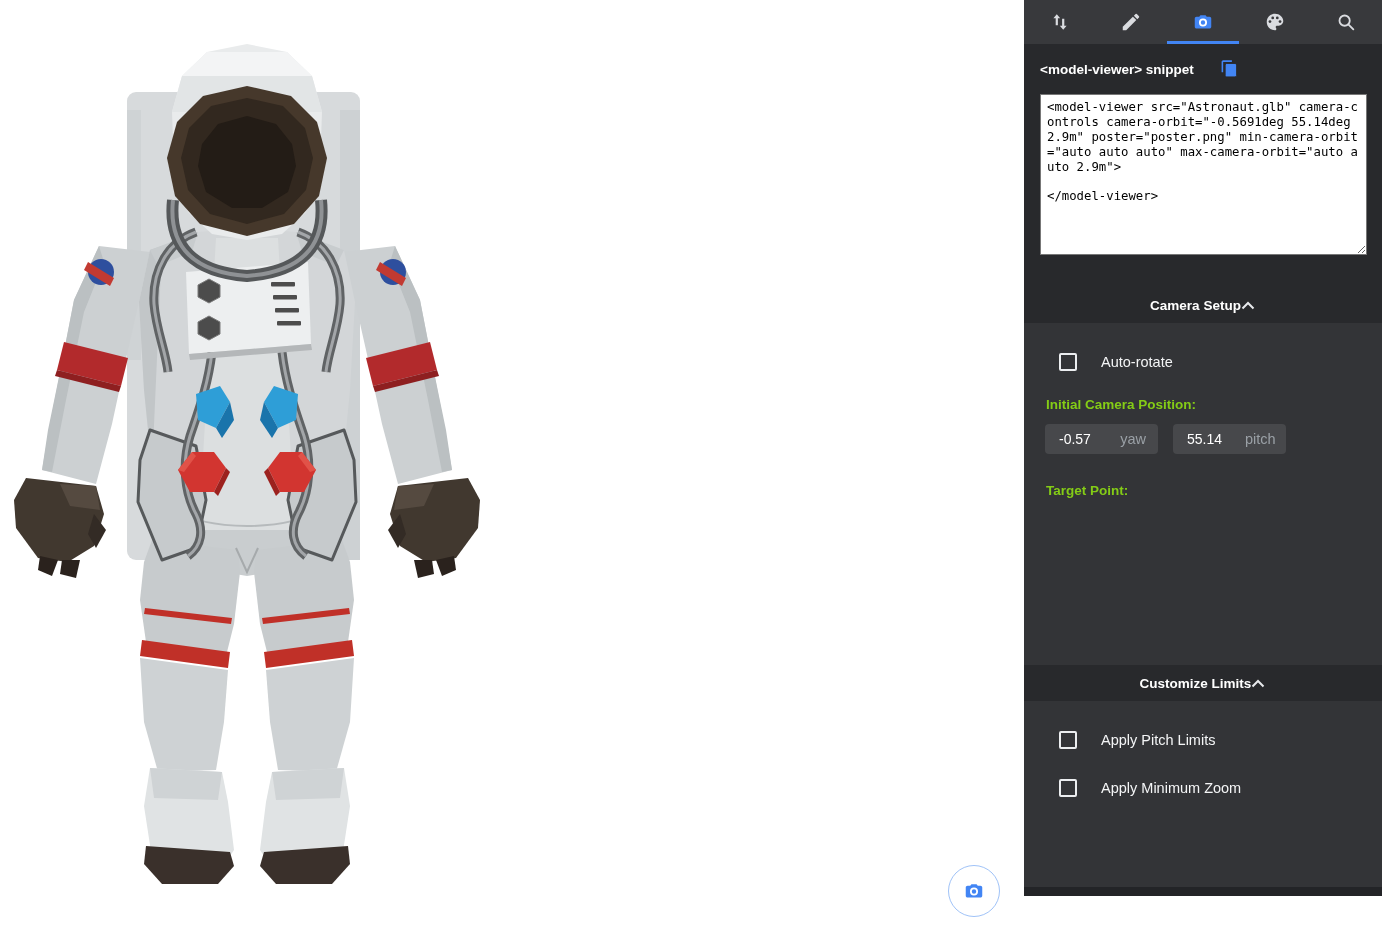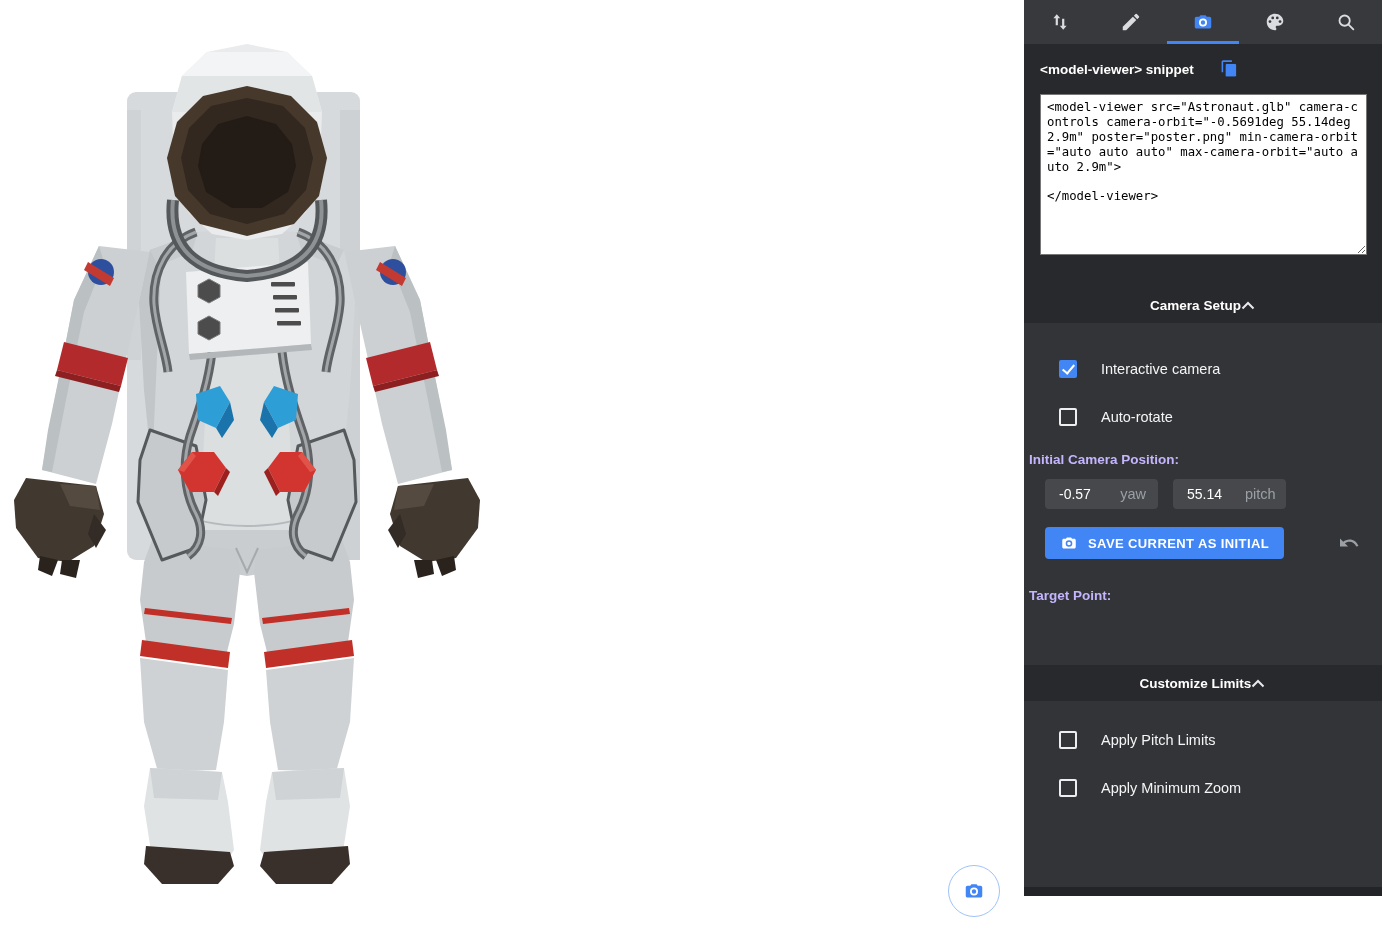--- a/index.html
+++ b/index.html
@@ -41,21 +41,21 @@
   .body-limits { height:186px; }
   .filler { flex:1; background:#232427; }
 
   .check-row { display:flex; align-items:center; margin-left:35px; height:18px; }
   .checkbox { width:18px; height:18px; border:2px solid #eceef0; border-radius:2px; flex:none; cursor:pointer; }
   .checkbox.checked { background:var(--accent,#4285f4); border-color:var(--accent,#4285f4); }
   .checkbox.checked::after { content:""; display:block; width:5px; height:10px;
       border:solid #fff; border-width:0 2px 2px 0; transform:rotate(40deg); margin:0 auto; }
   .check-label { font-size:14.5px; color:#f4f5f6; margin-left:24px; }
 
-  .field-label { font-size:13.5px; font-weight:bold; color:#c4b5fd; margin-left:5px; }
+  .field-label { font-size:13.5px; font-weight:bold; color:#84cc16; margin-left:22px; }
   .ibox-row { display:flex; margin-left:21px; }
   .ibox { height:30px; background:var(--input-bg,#47484b); border-radius:4px; display:flex;
           align-items:center; justify-content:space-between; padding:0 12px 0 14px; }
   .ibox input { background:transparent; border:none; outline:none; color:#fff; font-size:14px;
                 font-family:inherit; width:58px; }
   .suffix { color:#9aa0a6; font-size:14.5px; }
   .ibox.w113 { width:113px; margin-right:15px; }
   .ibox.w100 { width:100px; margin-right:10px; }
 
   .btn-row { display:flex; align-items:center; justify-content:space-between; margin:18px 22px 0 21px; }
@@ -236,56 +236,38 @@
     <div class="sec-head">
       <span class="sec-title">Camera Setup</span>
       <span class="chev">
         <svg width="14" height="9" viewBox="0 0 14 9">
           <polyline points="1.5,7.5 7,2 12.5,7.5" fill="none" stroke="#e8eaed" stroke-width="2"></polyline>
         </svg>
       </span>
     </div>
 
     <div class="sec-body body-camera">
-      <div class="check-row" style="margin-top:37px;">
-        <span class="checkbox checked"></span>
-        <span class="check-label">Interactive camera</span>
-      </div>
       <div class="check-row" style="margin-top:30px;">
         <span class="checkbox"></span>
         <span class="check-label">Auto-rotate</span>
       </div>
 
       <div class="field-label" style="margin-top:26px;">Initial Camera Position:</div>
 
       <div class="ibox-row" style="margin-top:12px;">
         <div class="ibox w113">
           <input value="-0.57" style="">
           <span class="suffix">yaw</span>
         </div>
         <div class="ibox w113">
           <input value="55.14" style="">
           <span class="suffix">pitch</span>
         </div>
       </div>
 
-      <div class="btn-row">
-        <button class="save-btn">
-          <svg width="18" height="18" viewBox="0 0 24 24">
-            <path d="M9.2 4.5 L7.9 6.3 H5 C3.9 6.3 3 7.2 3 8.3 V17.2 C3 18.3 3.9 19.2 5 19.2 H19 C20.1 19.2 21 18.3 21 17.2 V8.3 C21 7.2 20.1 6.3 19 6.3 H16.1 L14.8 4.5 Z" fill="#ffffff"></path>
-            <circle cx="12" cy="12.6" r="3.4" fill="#ffffff" stroke="#4285f4" stroke-width="2"></circle>
-          </svg>
-          <span>SAVE CURRENT AS INITIAL</span>
-        </button>
-        <span class="undo-btn">
-          <svg width="22" height="18" viewBox="0 0 24 20">
-            <path d="M12.5 6c-2.65 0-5.05.99-6.9 2.6L2 5v9h9l-3.62-3.62c1.39-1.16 3.16-1.88 5.12-1.88 3.54 0 6.55 2.31 7.6 5.5l2.37-.78C21.08 9.03 17.15 6 12.5 6z" fill="#9aa0a6"></path>
-          </svg>
-        </span>
-      </div>
 
       <div class="field-label" style="margin-top:29px;">Target Point:</div>
 
     </div>
 
     <div class="sec-head">
       <span class="sec-title">Customize Limits</span>
       <span class="chev">
         <svg width="14" height="9" viewBox="0 0 14 9">
           <polyline points="1.5,7.5 7,2 12.5,7.5" fill="none" stroke="#e8eaed" stroke-width="2"></polyline>

